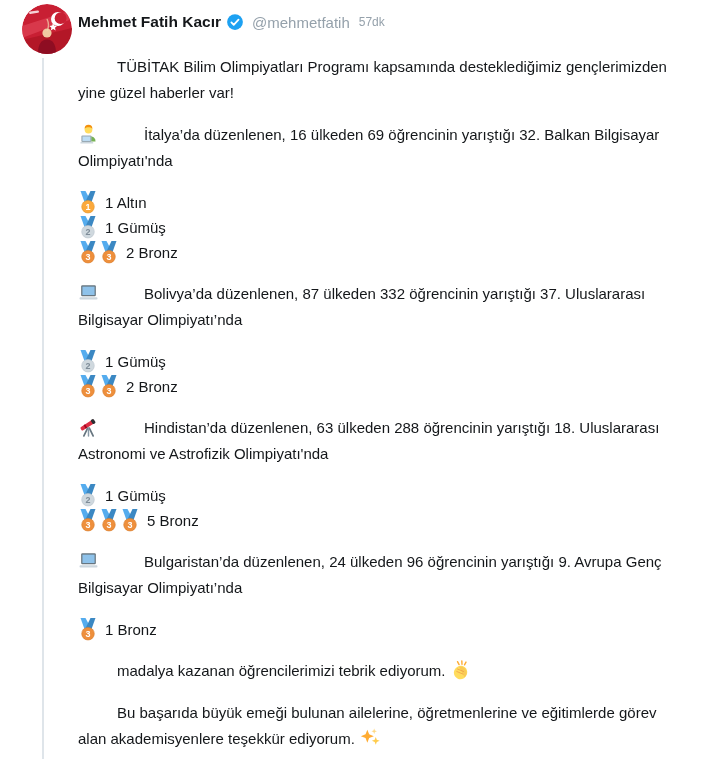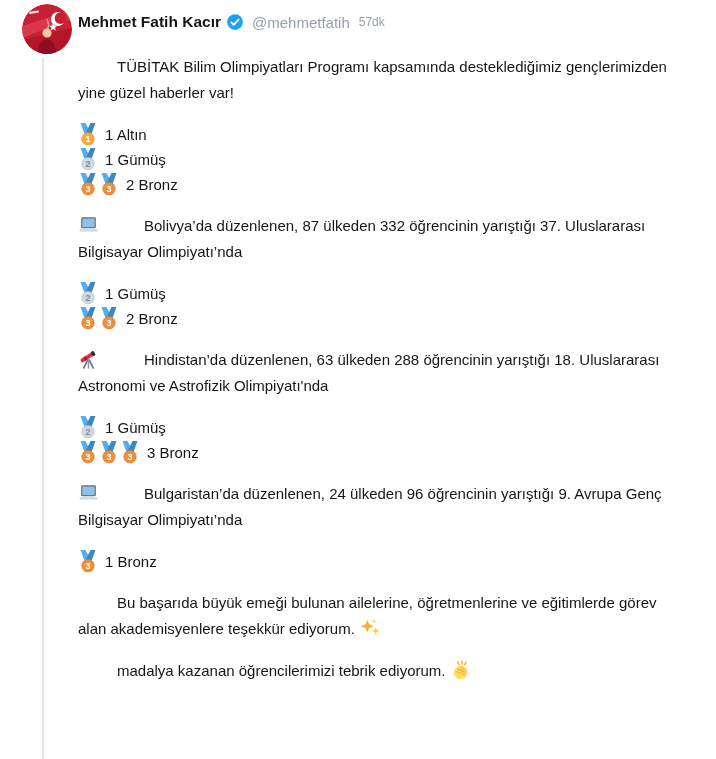--- a/index.html
+++ b/index.html
@@ -63,20 +63,29 @@
           <path d="M7.2 12.6l3.1 3.1 6.4-6.8" stroke="#ffffff" stroke-width="2.4" fill="none" stroke-linecap="round" stroke-linejoin="round"></path>
         </svg>
       </span>
       <span class="handle">@mehmetfatih</span>
       <span class="time">57dk</span>
     </div>
 
     <p class="para"><span class="txt">TÜBİTAK Bilim Olimpiyatları Programı kapsamında desteklediğimiz gençlerimizden
 yine güzel haberler var!</span></p>
 
+    <p class="para"><svg class="emoji lead" width="21" height="21" viewBox="0 0 20 20">
+          <circle cx="10" cy="6.2" r="3.7" fill="#FFDC5D"></circle>
+          <path d="M6.3 5.4a3.7 3.7 0 0 1 7.4 0c-1.1-.9-2.3-1.3-3.7-1.3s-2.6.4-3.7 1.3z" fill="#F4900C"></path>
+          <path d="M12.5 12.5c1.8.3 3.2 1.3 3.9 3.3l.3 1.7h-4.2z" fill="#77B255"></path>
+          <rect x="3.2" y="11.8" width="9.6" height="6.4" rx="1" fill="#9AAAB4"></rect>
+          <rect x="4.3" y="12.9" width="7.4" height="4.2" fill="#BDDDF4"></rect>
+          <rect x="2.2" y="18" width="12.4" height="1.6" rx="0.8" fill="#CCD6DD"></rect>
+        </svg><span class="txt">İtalya’da düzenlenen, 16 ülkeden 69 öğrencinin yarıştığı 32. Balkan Bilgisayar
+Olimpiyatı'nda</span></p>
 
     <div class="medals">
       <div class="medal-row">
         <span class="medal-icons">
             <svg class="medal gold" width="20" height="23" viewBox="0 0 20 23">
               <polygon class="rl" points="2.5,0 7.5,0 12.5,9.5 7,12.5"></polygon>
               <polygon class="rr" points="12.5,0 17.5,0 13,12.5 7.8,9.8"></polygon>
               <circle class="c" cx="10" cy="15.7" r="6.3"></circle>
               <text class="n" x="10" y="18.9" text-anchor="middle">1</text>
             </svg>
@@ -189,21 +198,21 @@
               <circle class="c" cx="10" cy="15.7" r="6.3"></circle>
               <text class="n" x="10" y="18.9" text-anchor="middle">3</text>
             </svg>
             <svg class="medal bronze" width="20" height="23" viewBox="0 0 20 23">
               <polygon class="rl" points="2.5,0 7.5,0 12.5,9.5 7,12.5"></polygon>
               <polygon class="rr" points="12.5,0 17.5,0 13,12.5 7.8,9.8"></polygon>
               <circle class="c" cx="10" cy="15.7" r="6.3"></circle>
               <text class="n" x="10" y="18.9" text-anchor="middle">3</text>
             </svg>
           </span>
-        <span>3 Bronz</span>
+        <span>5 Bronz</span>
       </div>
     </div>
 
     <p class="para"><svg class="emoji lead" width="21" height="21" viewBox="0 0 20 20">
           <rect x="3" y="3.2" width="14" height="10.4" rx="1.2" fill="#66757F"></rect>
           <rect x="4.2" y="4.4" width="11.6" height="8" fill="#8EC2EA"></rect>
           <rect x="1.4" y="14.6" width="17.2" height="2" rx="1" fill="#CCD6DD"></rect>
         </svg><span class="txt">Bulgaristan’da düzenlenen, 24 ülkeden 96 öğrencinin yarıştığı 9. Avrupa Genç
 Bilgisayar Olimpiyatı’nda</span></p>
 
@@ -213,31 +222,31 @@
             <svg class="medal bronze" width="20" height="23" viewBox="0 0 20 23">
               <polygon class="rl" points="2.5,0 7.5,0 12.5,9.5 7,12.5"></polygon>
               <polygon class="rr" points="12.5,0 17.5,0 13,12.5 7.8,9.8"></polygon>
               <circle class="c" cx="10" cy="15.7" r="6.3"></circle>
               <text class="n" x="10" y="18.9" text-anchor="middle">3</text>
             </svg>
           </span>
         <span>1 Bronz</span>
       </div>
     </div>
-
-    <p class="para"><span class="txt">Bu başarıda büyük emeği bulunan ailelerine, öğretmenlerine ve eğitimlerde görev
-alan akademisyenlere teşekkür ediyorum.</span><svg class="emoji trail" width="21" height="21" viewBox="0 0 20 20">
-          <path d="M7 2.5l1.7 4.5 4.5 1.7-4.5 1.7L7 14.9 5.3 10.4.8 8.7l4.5-1.7z" fill="#FFAC33"></path>
-          <path d="M15 9.5l1 2.7 2.7 1-2.7 1-1 2.7-1-2.7-2.7-1 2.7-1z" fill="#FFCC4D"></path>
-          <path d="M13.5 1.5l.7 1.9 1.9.7-1.9.7-.7 1.9-.7-1.9-1.9-.7 1.9-.7z" fill="#FFD983"></path>
-        </svg></p>
 
     <p class="para"><span class="txt">madalya kazanan öğrencilerimizi tebrik ediyorum.</span><svg class="emoji trail" width="22" height="21" viewBox="0 0 22 20">
           <path d="M7.5 2.2l1.6 2.9" stroke="#FFAC33" stroke-width="1.4" stroke-linecap="round" fill="none"></path>
           <path d="M11.8 1.4l.2 3.3" stroke="#FFAC33" stroke-width="1.4" stroke-linecap="round" fill="none"></path>
           <path d="M16 2.6l-1.5 2.7" stroke="#FFAC33" stroke-width="1.4" stroke-linecap="round" fill="none"></path>
           <path d="M4.5 10.5c1.6-3.6 5.5-5.2 8.8-3.8 3.4 1.4 4.9 5.2 3.3 8.7-1.6 3.6-5.5 5.2-8.8 3.8-3.4-1.4-4.9-5.2-3.3-8.7z" fill="#FFDC5D"></path>
           <path d="M9 7.2c2.6-.6 5.4.6 6.8 3 1.5 2.6.9 5.8-1.2 7.8" fill="#F9CA55"></path>
           <path d="M7.5 9.5l6 2.5M6.8 12l6.2 2.6" stroke="#EE9547" stroke-width="0.9" stroke-linecap="round" fill="none" opacity="0.8"></path>
         </svg></p>
 
+    <p class="para"><span class="txt">Bu başarıda büyük emeği bulunan ailelerine, öğretmenlerine ve eğitimlerde görev
+alan akademisyenlere teşekkür ediyorum.</span><svg class="emoji trail" width="21" height="21" viewBox="0 0 20 20">
+          <path d="M7 2.5l1.7 4.5 4.5 1.7-4.5 1.7L7 14.9 5.3 10.4.8 8.7l4.5-1.7z" fill="#FFAC33"></path>
+          <path d="M15 9.5l1 2.7 2.7 1-2.7 1-1 2.7-1-2.7-2.7-1 2.7-1z" fill="#FFCC4D"></path>
+          <path d="M13.5 1.5l.7 1.9 1.9.7-1.9.7-.7 1.9-.7-1.9-1.9-.7 1.9-.7z" fill="#FFD983"></path>
+        </svg></p>
+
   </div>
 </div>
 
 </body></html>

